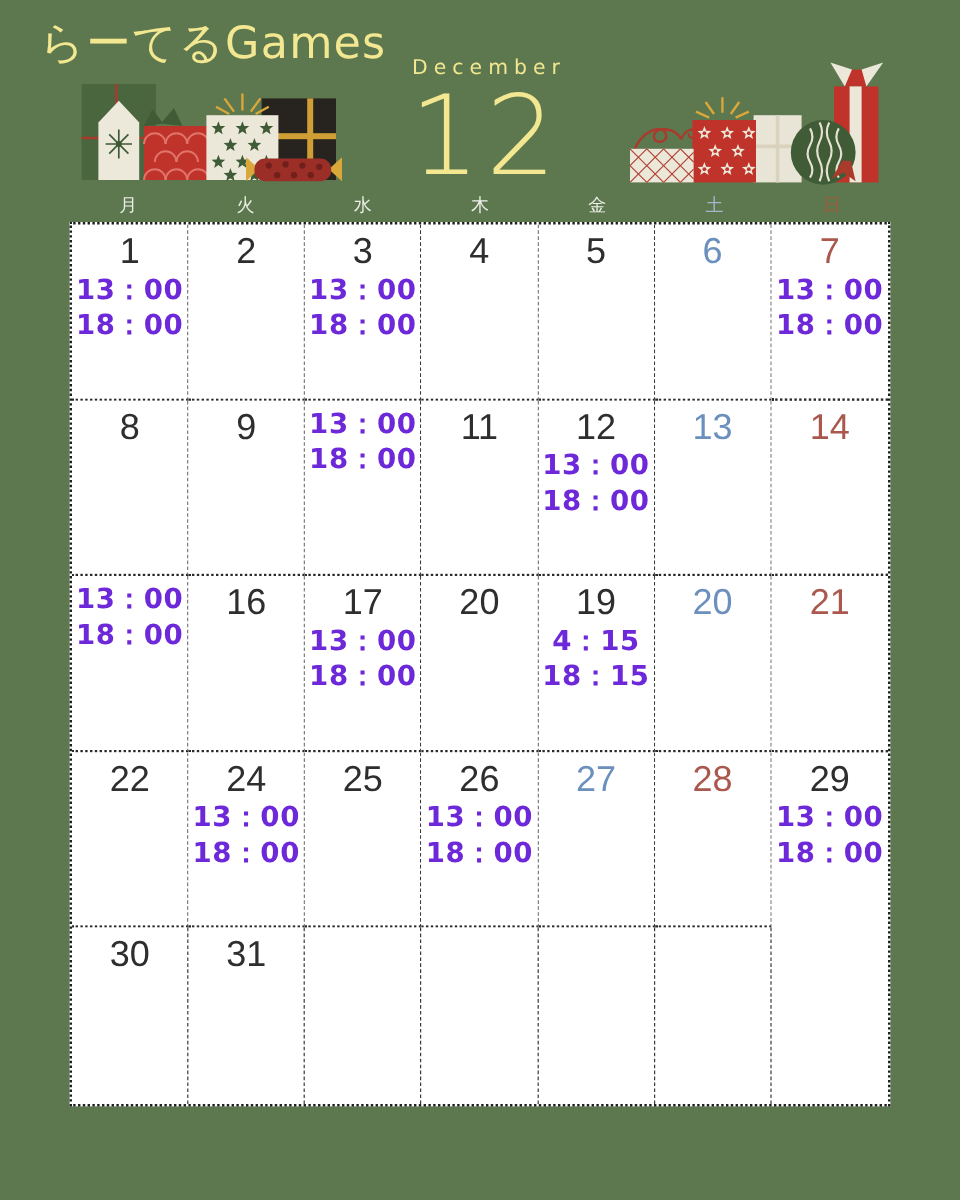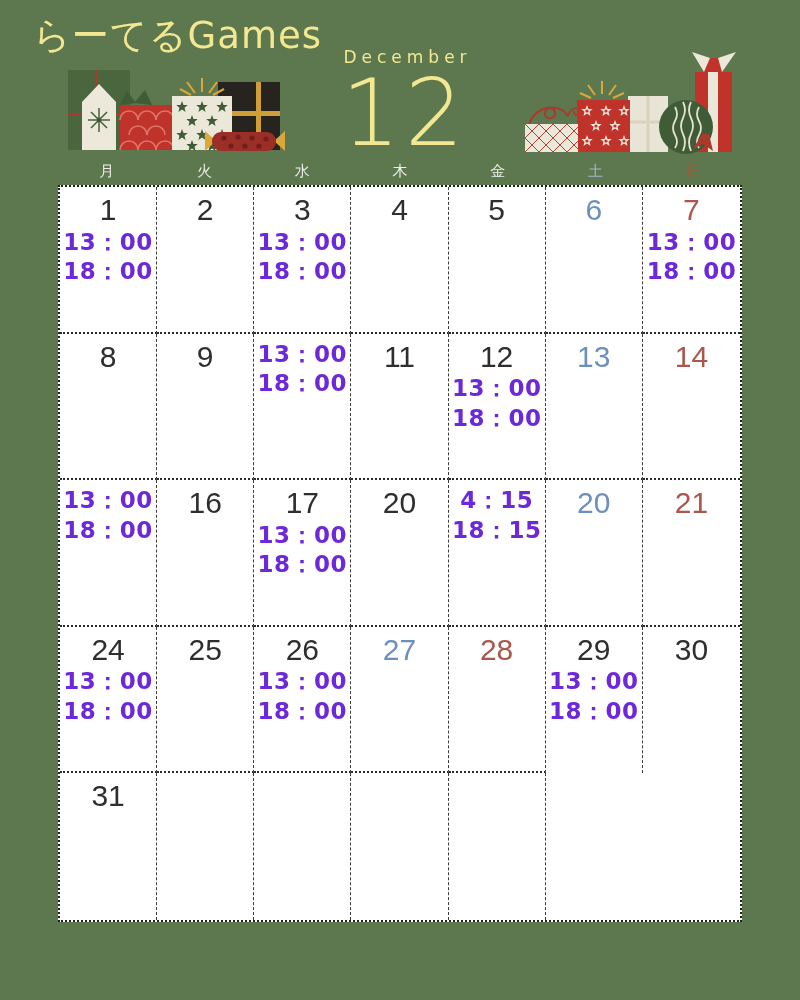--- a/index.html
+++ b/index.html
@@ -296,28 +296,32 @@
       </div>
       <div class="cell">
         <div class="date">17</div>
         <div class="time">13：00</div>
         <div class="time">18：00</div>
       </div>
       <div class="cell">
         <div class="date">20</div>
       </div>
       <div class="cell">
+        <div class="date">19</div>
         <div class="time">4：15</div>
         <div class="time">18：15</div>
       </div>
       <div class="cell sat">
         <div class="date">20</div>
       </div>
       <div class="cell sun">
         <div class="date">21</div>
+      </div>
+      <div class="cell">
+        <div class="date">22</div>
       </div>
       <div class="cell">
         <div class="date">24</div>
         <div class="time">13：00</div>
         <div class="time">18：00</div>
       </div>
       <div class="cell">
         <div class="date">25</div>
       </div>
       <div class="cell">

